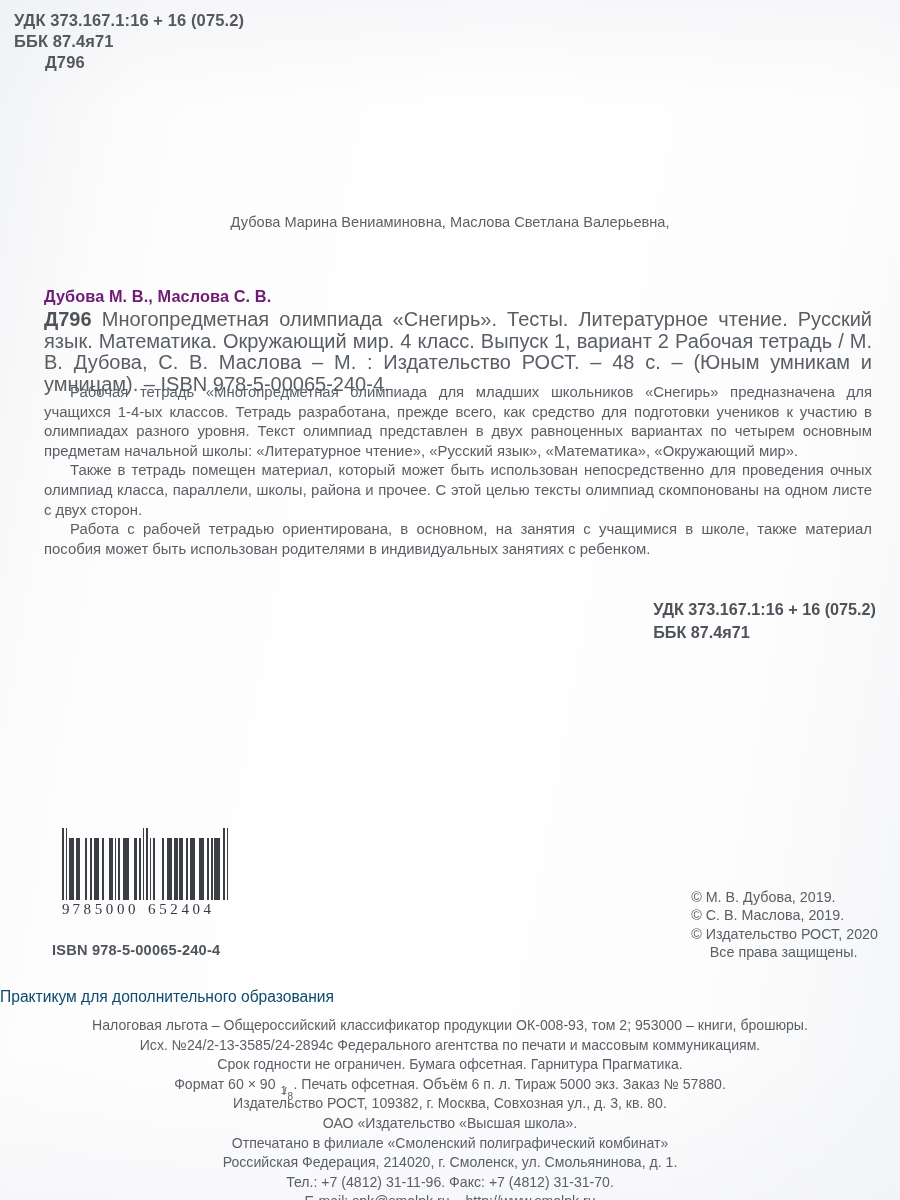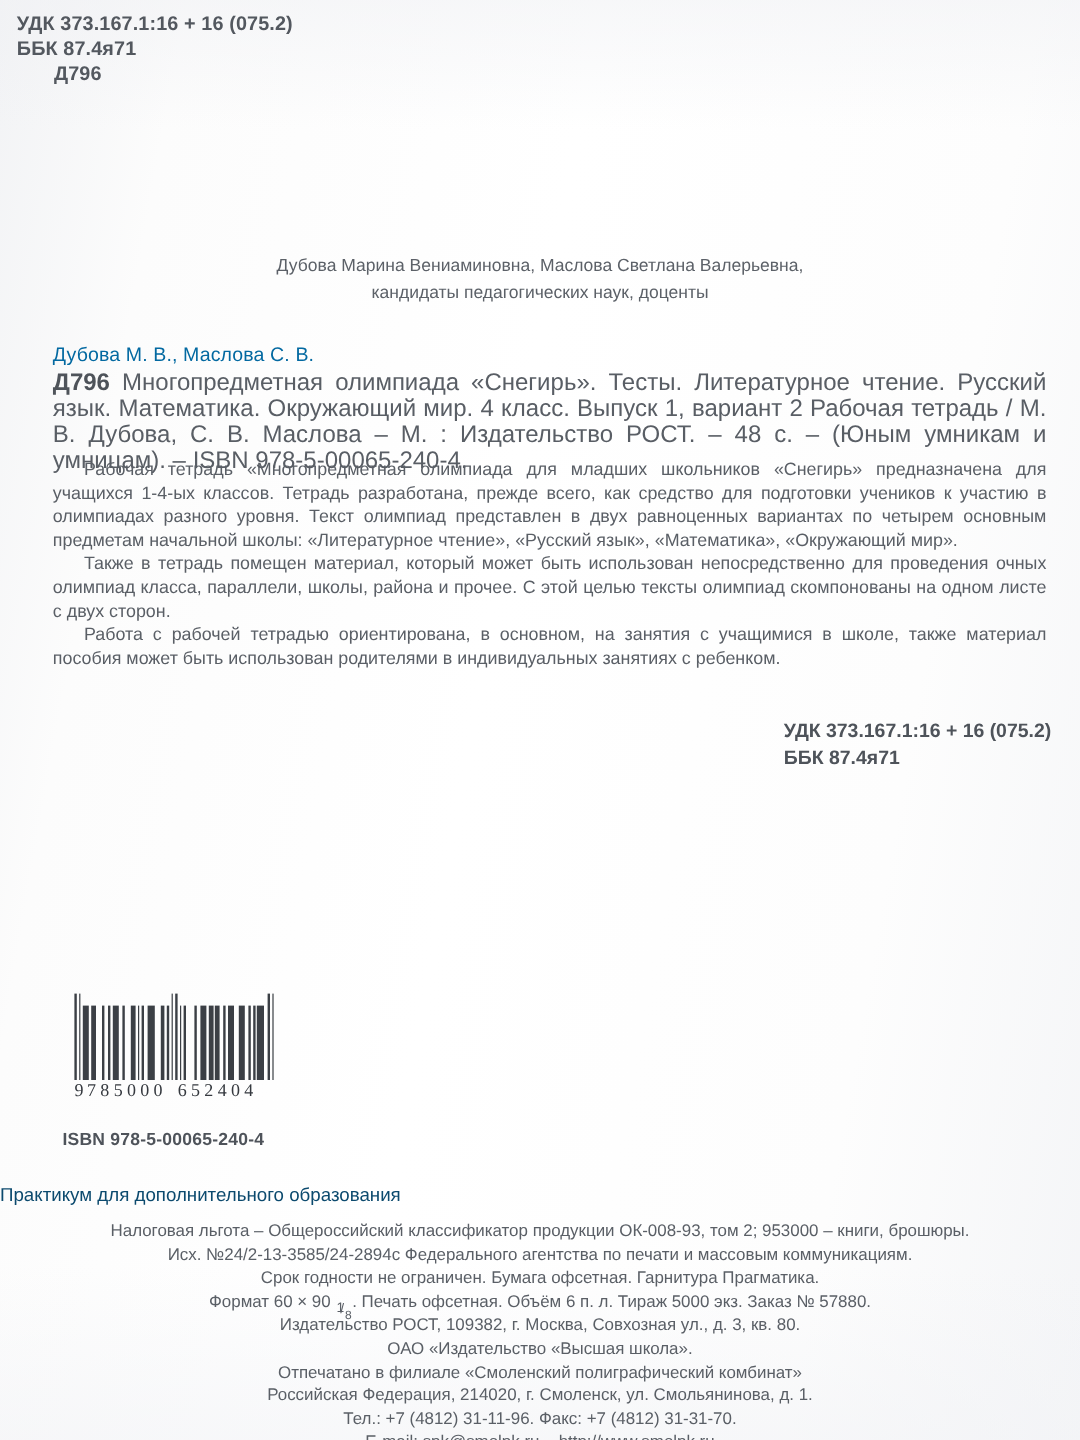--- a/index.html
+++ b/index.html
@@ -65,22 +65,22 @@
 
   
   .biblio {
     position: absolute;
     left: 44px;
     right: 28px;
     top: 287px;
   }
   .biblio-authors {
     font-size: 16.3px;
-    font-weight: normal;
-    color: #0369a1;
+    font-weight: bold;
+    color: #701a75;
     letter-spacing: .1px;
     margin-bottom: 3px;
   }
   .biblio-body {
     font-size: 20px;
     line-height: 21.5px;
     color: #595e65;
     text-align: justify;
     text-indent: 0;
   }
@@ -236,21 +236,20 @@
 <div class="content">
 
   <div class="udk-top">
     <span>УДК 373.167.1:16 + 16 (075.2)</span><br>
     <span>ББК 87.4я71</span>
     <span class="d796">Д796</span>
   </div>
 
   <div class="authors">
     <div>Дубова Марина Вениаминовна, Маслова Светлана Валерьевна,</div>
-    <div>кандидаты педагогических наук, доценты</div>
   </div>
 
   <div class="biblio">
     <div class="biblio-authors">Дубова М. В., Маслова С. В.</div>
     <div class="biblio-body"><span class="code">Д796</span> <span>Многопредметная олимпиада «Снегирь». Тесты. Литературное чтение. Русский язык. Математика. Окружающий мир. 4 класс. Выпуск 1, вариант 2 Рабочая тетрадь / М. В. Дубова, С. В. Маслова – М. : Издательство РОСТ. – 48 с. – (Юным умникам и умницам). – ISBN 978-5-00065-240-4.</span></div>
   </div>
 
   <div class="annotation">
     <p>Рабочая тетрадь «Многопредметная олимпиада для младших школьников «Снегирь» предназначена для учащихся 1-4-ых классов. Тетрадь разработана, прежде всего, как средство для подготовки учеников к участию в олимпиадах разного уровня. Текст олимпиад представлен в двух равноценных вариантах по четырем основным предметам начальной школы: «Литературное чтение», «Русский язык», «Математика», «Окружающий мир».</p>
     <p>Также в тетрадь помещен материал, который может быть использован непосредственно для проведения очных олимпиад класса, параллели, школы, района и прочее. С этой целью тексты олимпиад скомпонованы на одном листе с двух сторон.</p>
@@ -325,20 +324,26 @@
         <div class="bar tall" style="width: 1.75px; background: rgb(59, 63, 69);"></div>
       </div>
     <div class="barcode-digits">
       <span class="lead">9</span>
       <span class="grp">785000</span>
       <span class="grp right">652404</span>
     </div>
   </div>
   <div class="isbn-line">ISBN 978-5-00065-240-4</div>
 
+  <div class="copyright">
+    <div>© М. В. Дубова, 2019.</div>
+    <div>© С. В. Маслова, 2019.</div>
+    <div>© Издательство РОСТ, 2020</div>
+    <div class="rights">Все права защищены.</div>
+  </div>
 
   <div class="imprint-title">Практикум для дополнительного образования</div>
   <div class="imprint">
     <div>Налоговая льгота – Общероссийский классификатор продукции ОК-008-93, том 2; 953000 – книги, брошюры.</div>
     <div>Исх. №24/2-13-3585/24-2894с Федерального агентства по печати и массовым коммуникациям.</div>
     <div>Срок годности не ограничен. Бумага офсетная. Гарнитура Прагматика.</div>
     <div><span>Формат 60 × 90 </span><span class="frac"><span class="num">1</span><span class="sl">/</span><span class="den">8</span></span><span>. Печать офсетная. Объём 6 п. л. Тираж 5000 экз. Заказ № 57880.</span></div>
     <div>Издательство РОСТ, 109382, г. Москва, Совхозная ул., д. 3, кв. 80.</div>
     <div>ОАО «Издательство «Высшая школа».</div>
     <div>Отпечатано в филиале «Смоленский полиграфический комбинат»</div>

